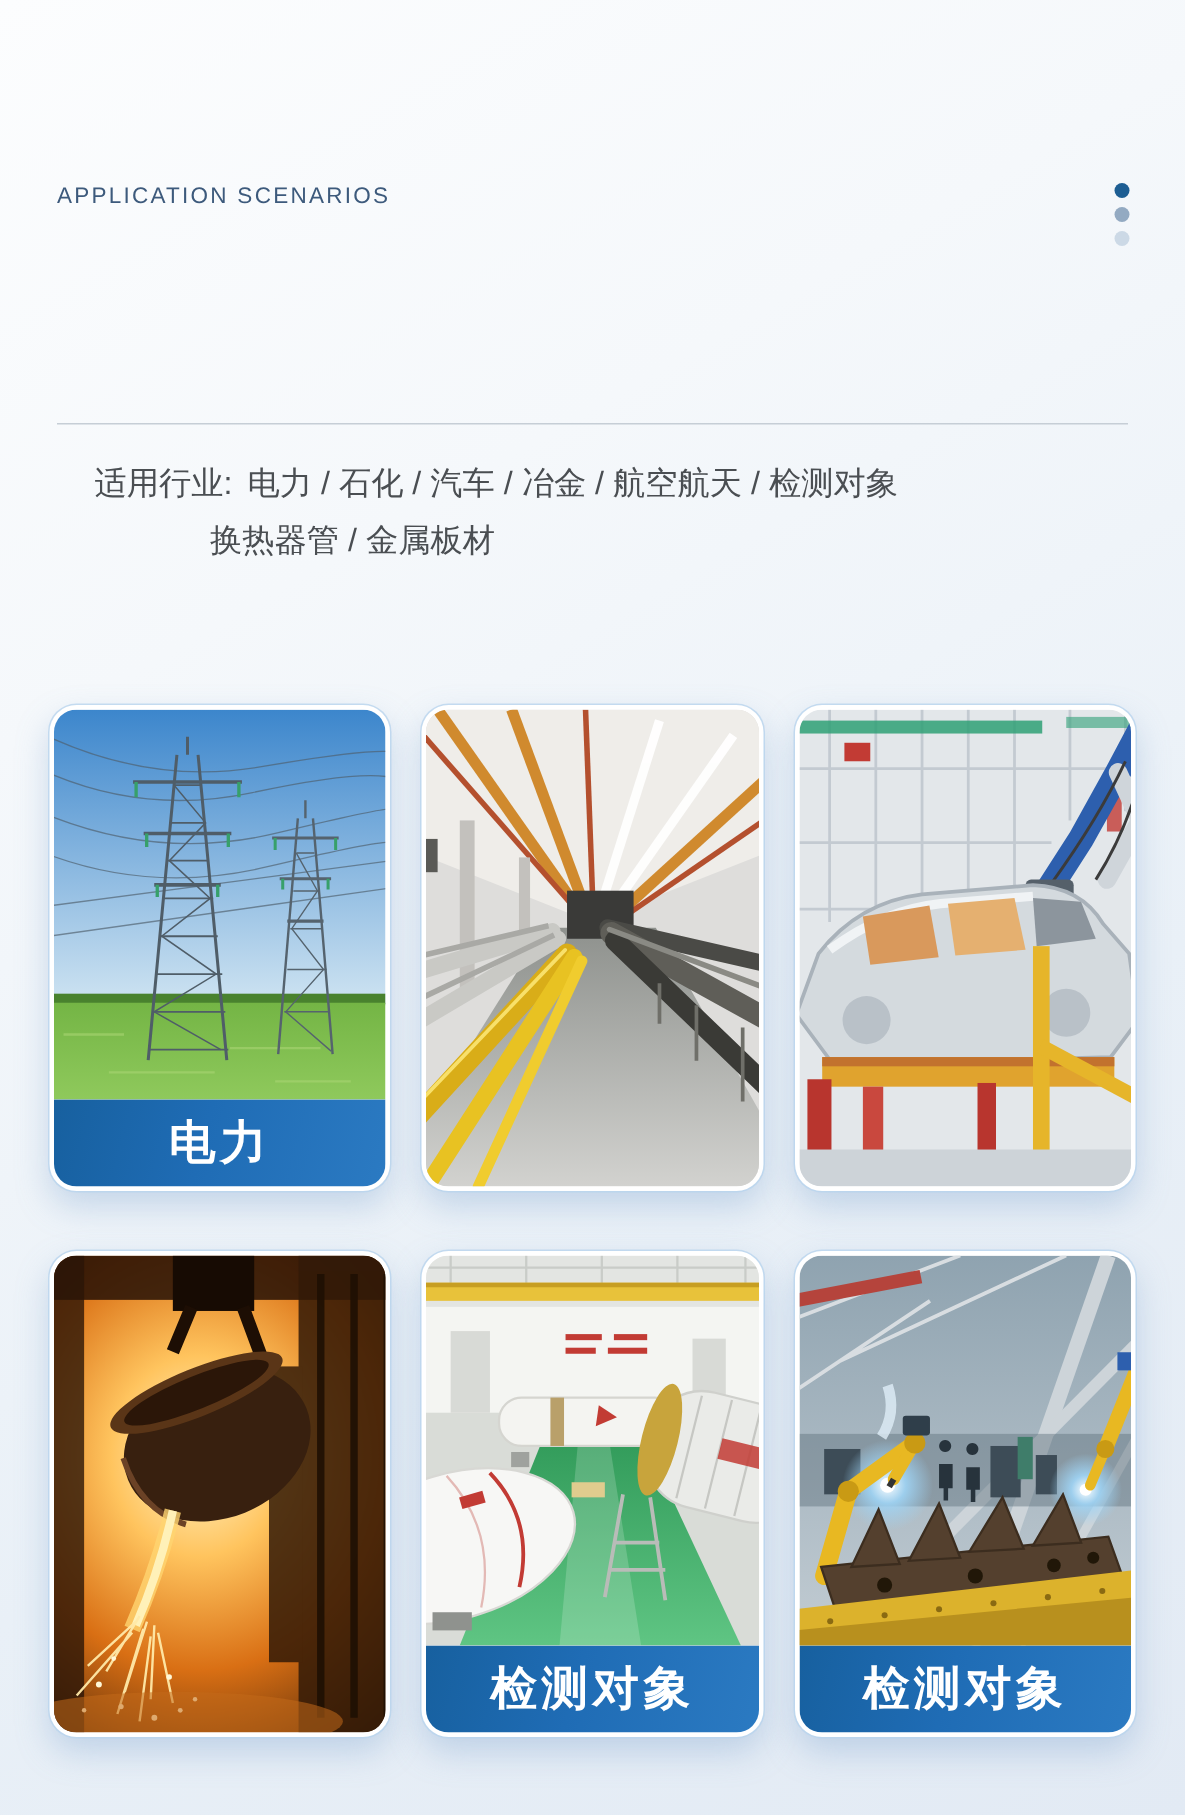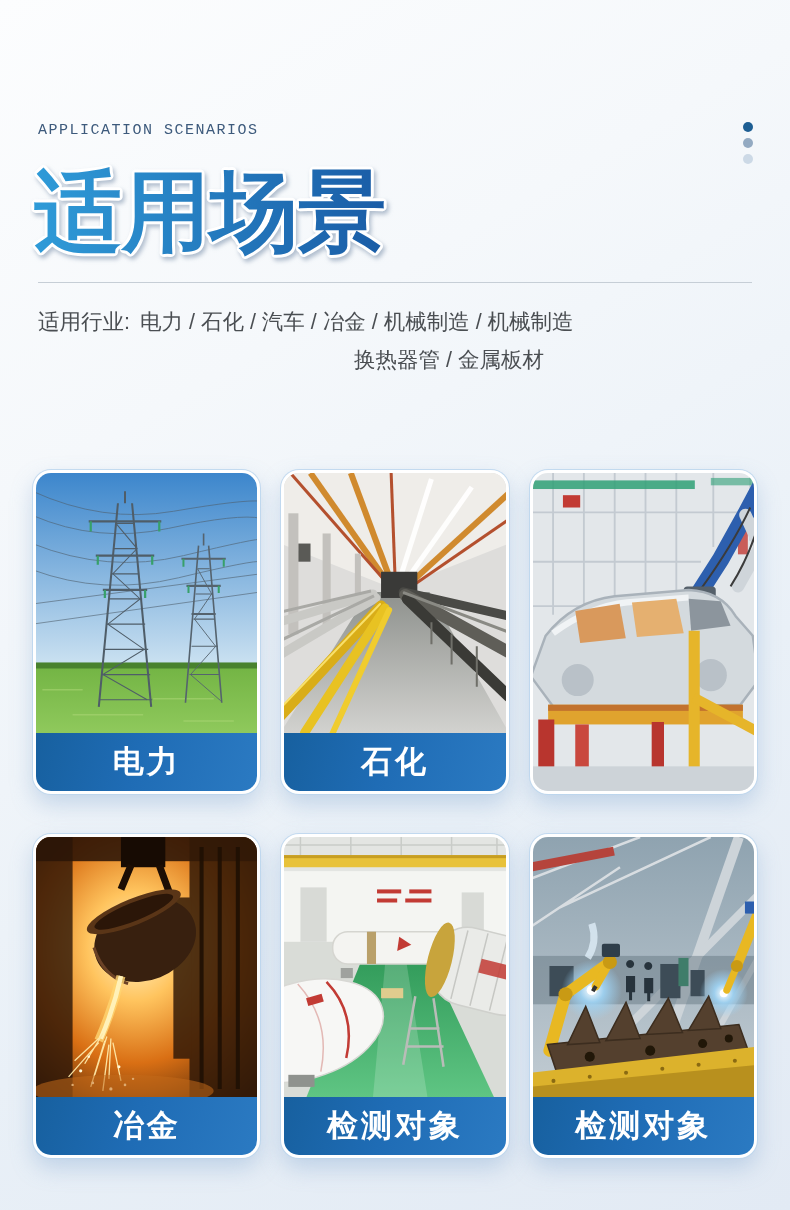--- a/index.html
+++ b/index.html
@@ -9,21 +9,21 @@
     overflow:hidden;
   }
   .page{
     position:relative;
     width:790px;height:1210px;
     background:linear-gradient(150deg,#fcfdfe 0%,#f5f8fb 30%,#e9f0f7 65%,#e2eaf4 100%);
   }
   
   .tagline{
     position:absolute;left:38px;top:122px;
-    font-family:Liberation Mono, monospace;
+    font-family:Liberation Sans, sans-serif;
     font-size:15px;letter-spacing:1.5px;
     color:#3d5a7c;
   }
   .decor-dots{
     position:absolute;right:37px;top:122px;
     display:flex;flex-direction:column;gap:6px;align-items:center;
   }
   .decor-dots span{width:10px;height:10px;border-radius:50%;display:block;}
   .decor-dots span:nth-child(1){background:#1d5e93;}
   .decor-dots span:nth-child(2){background:#93aac2;}
@@ -32,22 +32,22 @@
   
   .divider{
     position:absolute;left:38px;top:282px;width:714px;height:1px;
     background:#c6ced6;
   }
   
   .intro{
     position:absolute;left:38px;top:303px;width:720px;
     font-size:21.5px;line-height:38px;color:#4a4e52;
   }
-  .info-label{display:inline-block;width:102px;}
-  .cont{padding-left:102px;text-align:center;}
+  .info-label{display:inline-block;width:102px;margin-left:25px;}
+  .cont{padding-left:102px;}
   
   .grid{
     position:absolute;left:33px;top:470px;width:724px;
     display:grid;grid-template-columns:repeat(3,1fr);
     column-gap:21px;row-gap:40px;
   }
   .card{
     height:318px;border-radius:18px;overflow:hidden;
     display:flex;flex-direction:column;
     border:3px solid rgba(255,255,255,.9);
@@ -72,37 +72,26 @@
 <div class="page">
 
   <div class="tagline">APPLICATION SCENARIOS</div>
 
   <div class="decor-dots">
     <span></span>
     <span></span>
     <span></span>
   </div>
 
-  <div class="title-wrap">
-    <svg width="500" height="120" viewBox="0 0 500 120">
-      <defs>
-        <linearGradient id="titleGrad" x1="0" y1="0" x2="1" y2="0">
-          <stop offset="0" stop-color="#2f9bd8"></stop>
-          <stop offset="1" stop-color="#1a5ca6"></stop>
-        </linearGradient>
-      </defs>
-      <text x="4" y="92" font-family="'Liberation Serif', serif" font-size="88" font-weight="bold" fill="url(#titleGrad)" stroke="#ffffff" stroke-width="6" stroke-linejoin="round" paint-order="stroke" style="filter:drop-shadow(2px 3px 2px rgba(105,130,160,.5));">适用场景</text>
-    </svg>
-  </div>
 
   <div class="divider"></div>
 
   <div class="intro">
     <div>
-      <span class="info-label">适用行业:</span><span>电力 / 石化 / 汽车 / 冶金 / 机械制造 / 机械制造</span>
+      <span class="info-label">适用行业:</span><span>电力 / 石化 / 汽车 / 冶金 / 航空航天 / 检测对象</span>
     </div>
     <div class="cont">
       <span>换热器管 / 金属板材</span>
     </div>
   </div>
 
   <div class="grid">
 
     <div class="card">
       <div class="photo">
@@ -215,23 +204,20 @@
             <path d="M227,142 L122,118" stroke="#4a4a46" stroke-width="9"></path>
             <path d="M227,178 L124,121" stroke="#5f5e58" stroke-width="12"></path>
             <path d="M227,222 L126,125" stroke="#3a3a36" stroke-width="11"></path>
             <path d="M227,158 L123,119" stroke="#8a8a84" stroke-width="3"></path>
           </g>
           <g stroke="#6f6f69" stroke-width="2">
             <path d="M170,160 v30 M195,172 v40 M150,148 v22"></path>
           </g>
         </svg>
       </div>
-      <div class="bar">
-        <span>石化</span>
-      </div>
     </div>
 
     <div class="card">
       <div class="photo">
         <svg viewBox="0 0 227 258" preserveAspectRatio="xMidYMid slice">
           <rect width="227" height="258" fill="#e3e7ea"></rect>
 
           <g stroke="#c3cad1" stroke-width="1.5">
             <path d="M15,0 V115 M40,0 V115 M65,0 V112 M90,0 V110 M115,0 V110 M140,0 V108 M170,0 V60 M200,0 V55"></path>
             <path d="M0,32 H227 M0,72 H160 M0,108 H150"></path>
@@ -313,23 +299,20 @@
               <circle cx="78" cy="250" r="1.6"></circle>
             <circle cx="40" cy="246" r="1.2"></circle>
               <circle cx="92" cy="246" r="1.3"></circle>
               <circle cx="56" cy="218" r="1.3"></circle>
             <circle cx="86" cy="228" r="1.5"></circle>
               <circle cx="100" cy="240" r="1.2"></circle>
           </g>
           <ellipse cx="90" cy="252" rx="90" ry="16" fill="#c26a1a" opacity=".55"></ellipse>
         </svg>
       </div>
-      <div class="bar">
-        <span>冶金</span>
-      </div>
     </div>
 
     <div class="card">
       <div class="photo">
         <svg viewBox="0 0 227 258" preserveAspectRatio="xMidYMid slice">
           <defs>
             <linearGradient id="p5green" x1="0" y1="0" x2="0" y2="1">
               <stop offset="0" stop-color="#2c9655"></stop>
                 <stop offset="1" stop-color="#5fc583"></stop>
             </linearGradient>

